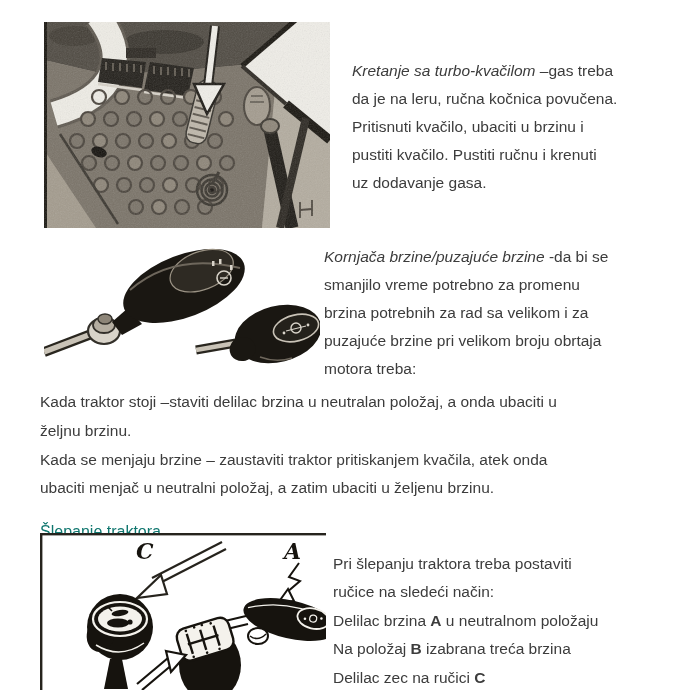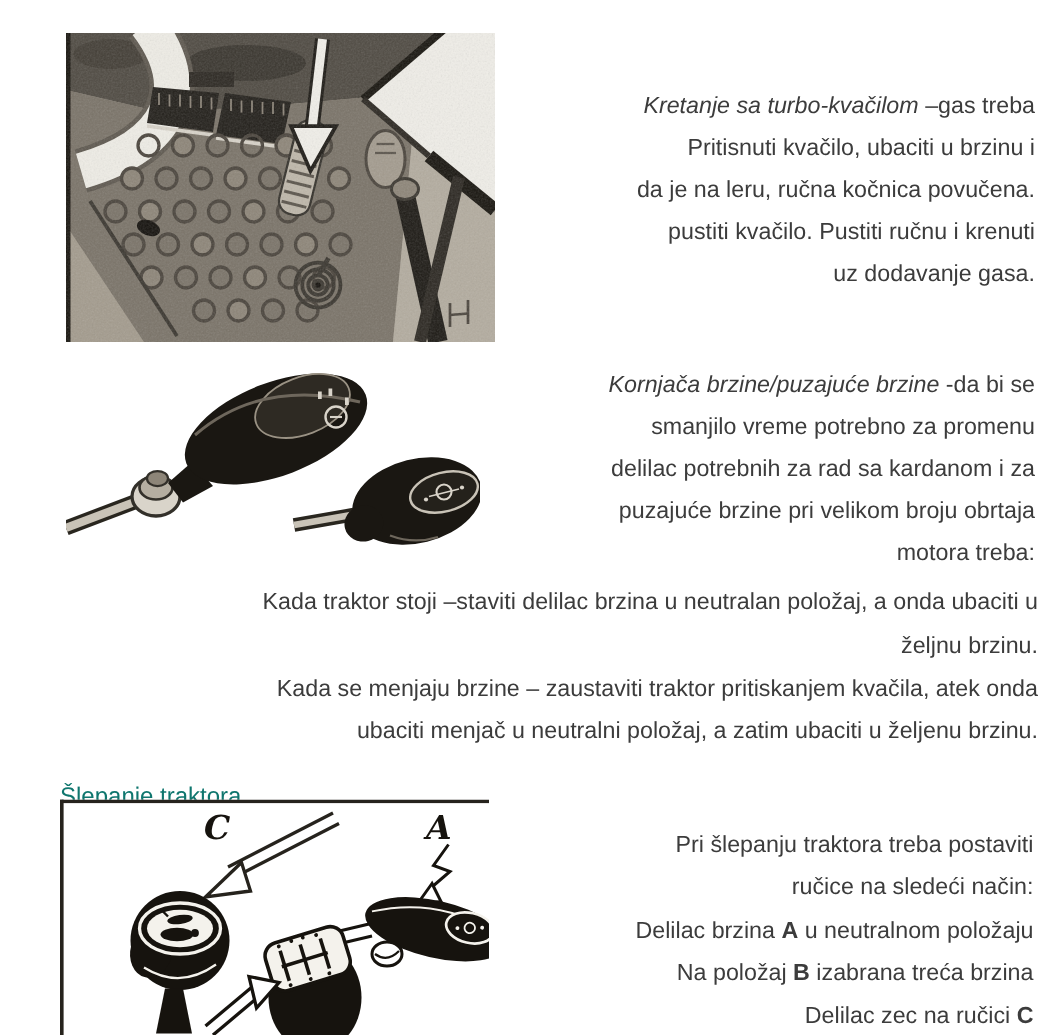--- a/index.html
+++ b/index.html
@@ -1,17 +1,17 @@
 <!DOCTYPE html>
 <html><head>
 <meta charset="utf-8">
 <style>
   html,body{margin:0;padding:0;background:#ffffff;}
   .page{position:relative;width:693px;height:690px;background:#ffffff;overflow:hidden;
-        font-family:"Liberation Sans",sans-serif;color:#3c3c3c;text-align:right;}
+        font-family:"Liberation Sans",sans-serif;color:#3c3c3c;}
   .fig{position:absolute;}
   .fig svg{display:block;}
   .tb{position:absolute;font-size:15.5px;line-height:28px;}
   .tb .line{white-space:nowrap;}
   .tb .line em{font-style:italic;}
   .tb .line b{font-weight:bold;}
   .tb-turbo{left:352px;top:57px;width:338px;}
   .tb-turtle{left:324px;top:243px;width:366px;}
   .tb-body{left:40px;top:388px;width:652px;line-height:28.8px;}
   .tb-towing{left:333px;top:550px;width:356px;line-height:28.4px;}
@@ -152,22 +152,22 @@
           <line x1="268" y1="178" x2="268" y2="194"></line>
           <line x1="256" y1="188" x2="268" y2="187"></line>
       </g>
       <rect x="0" y="0" width="3" height="206" fill="#18150f"></rect>
       <rect width="286" height="206" filter="url(#grain)" opacity="0.2"></rect>
     </svg>
   </div>
 
   <div class="tb tb-turbo">
     <div class="line"><em>Kretanje sa turbo-kvačilom </em><span>–gas treba</span></div>
+    <div class="line"><span>da je na leru, ručna kočnica povučena.</span></div>
     <div class="line"><span>Pritisnuti kvačilo, ubaciti u brzinu i</span></div>
-    <div class="line"><span>da je na leru, ručna kočnica povučena.</span></div>
     <div class="line"><span>pustiti kvačilo. Pustiti ručnu i krenuti</span></div>
     <div class="line"><span>uz dodavanje gasa.</span></div>
   </div>
 
   <div class="fig" style="left:44px;top:238px;">
     <svg width="276" height="132" viewBox="0 0 276 132">
       <rect width="276" height="132" fill="#ffffff"></rect>
       <g>
         <line x1="0" y1="114" x2="50" y2="95" stroke="#29261f" stroke-width="10"></line>
         <line x1="0" y1="114" x2="50" y2="95" stroke="#c9c3b7" stroke-width="5.5"></line>
@@ -203,21 +203,21 @@
             <circle cx="264" cy="87" r="1.4" fill="#d9d4ca"></circle>
         </g>
         <path d="M216,119 Q232,125 248,120" stroke="#6e675c" stroke-width="1.5" fill="none"></path>
       </g>
     </svg>
   </div>
 
   <div class="tb tb-turtle">
     <div class="line"><em>Kornjača brzine/puzajuće brzine </em><span>-da bi se</span></div>
     <div class="line"><span>smanjilo vreme potrebno za promenu</span></div>
-    <div class="line"><span>delilac potrebnih za rad sa kardanom i za</span></div>
+    <div class="line"><span>brzina potrebnih za rad sa velikom i za</span></div>
     <div class="line"><span>puzajuće brzine pri velikom broju obrtaja</span></div>
     <div class="line"><span>motora treba:</span></div>
   </div>
 
   <div class="tb tb-body">
     <div class="line"><span>Kada traktor stoji –staviti delilac brzina u neutralan položaj, a onda ubaciti u</span></div>
     <div class="line"><span>željnu brzinu.</span></div>
     <div class="line"><span>Kada se menjaju brzine – zaustaviti traktor pritiskanjem kvačila, atek onda</span></div>
     <div class="line"><span>ubaciti menjač u neutralni položaj, a zatim ubaciti u željenu brzinu.</span></div>
   </div>

